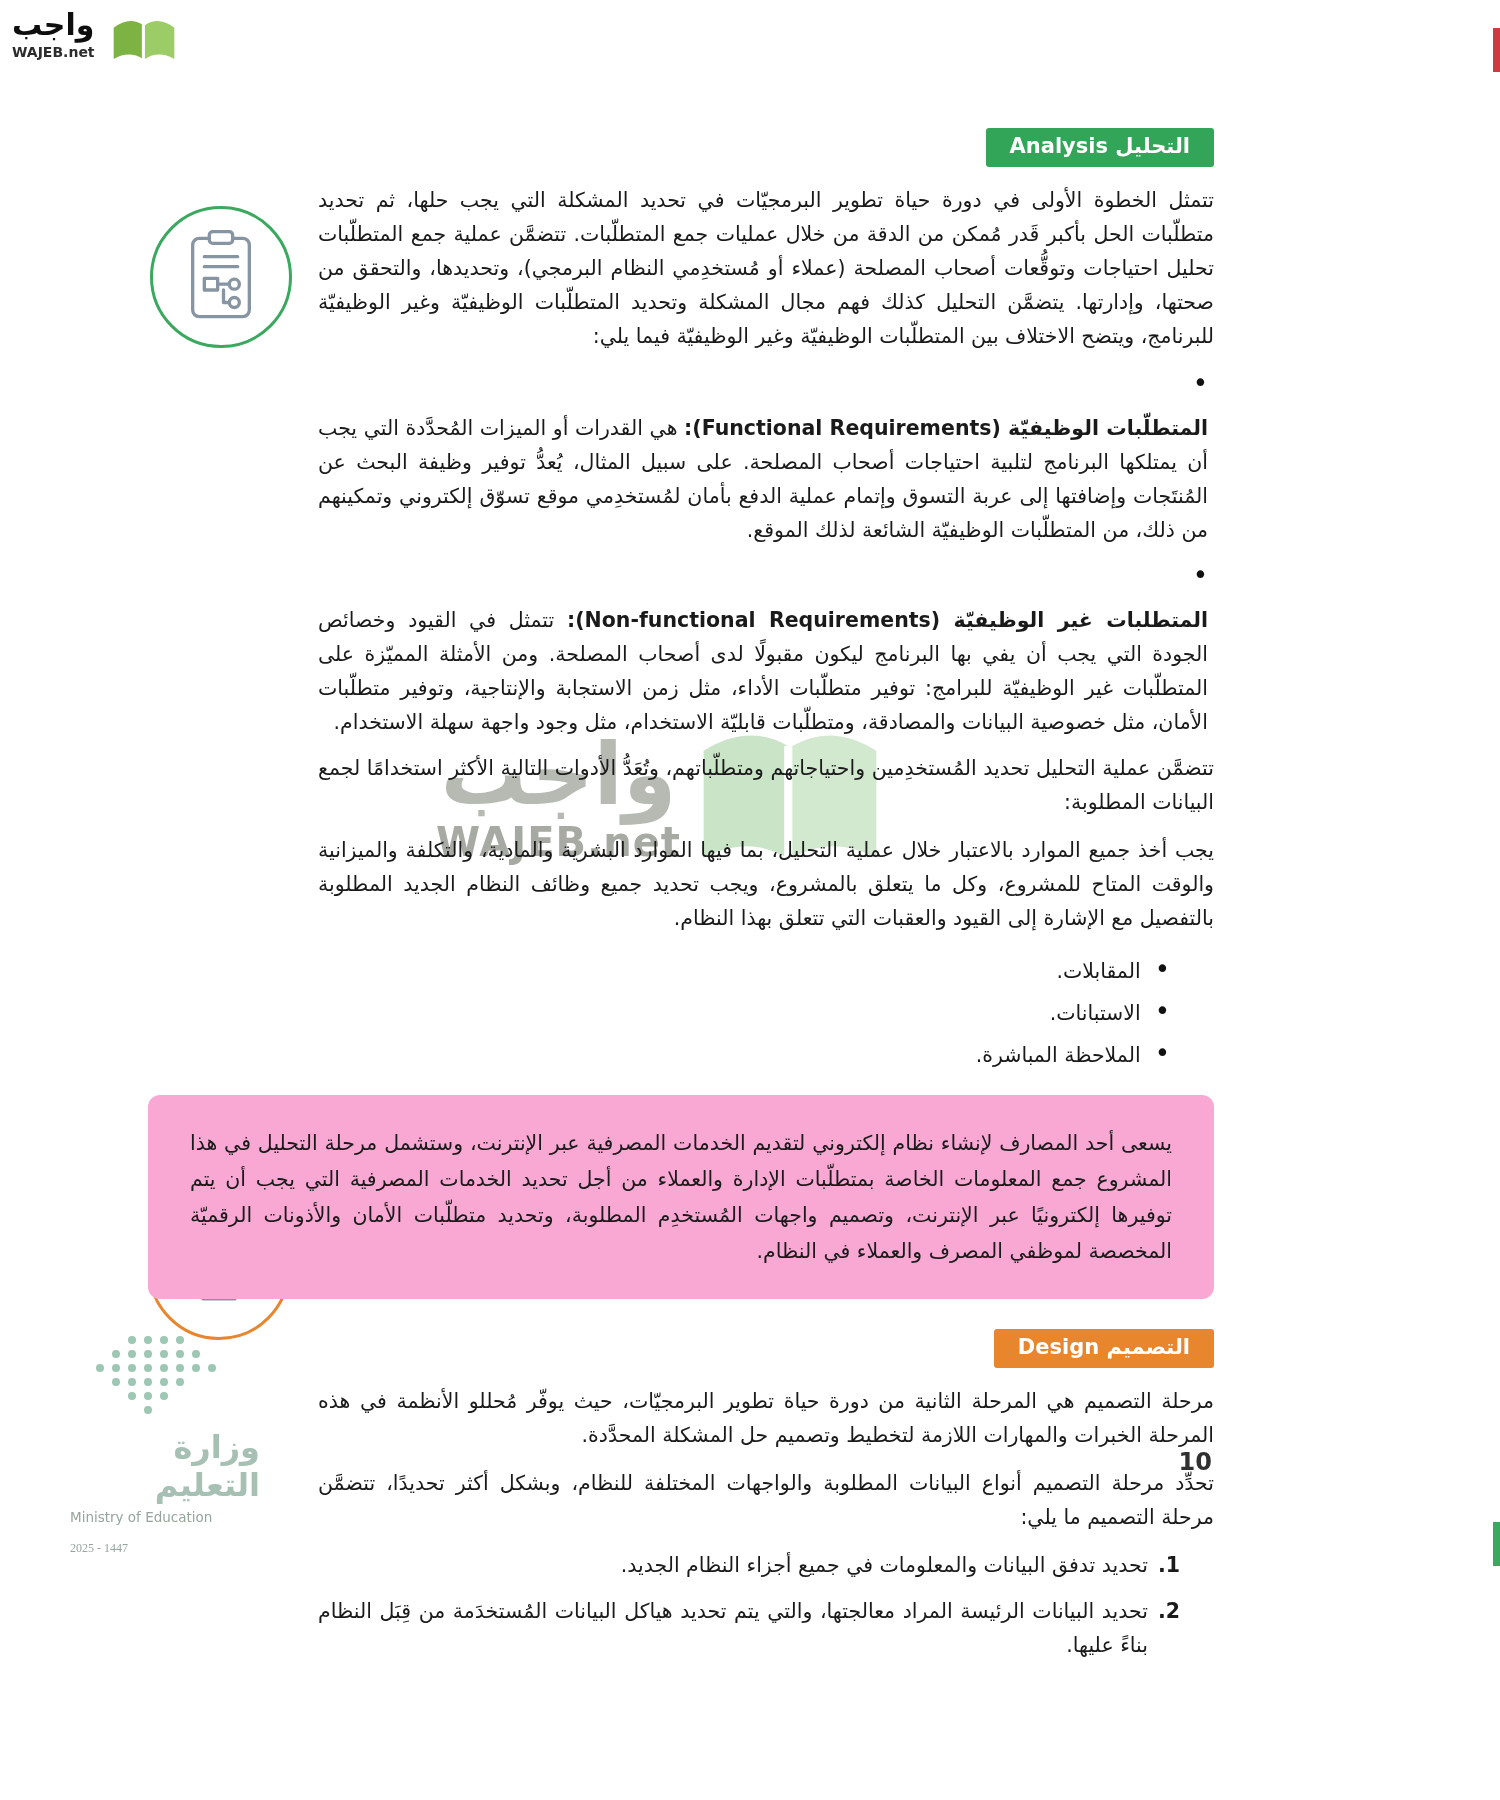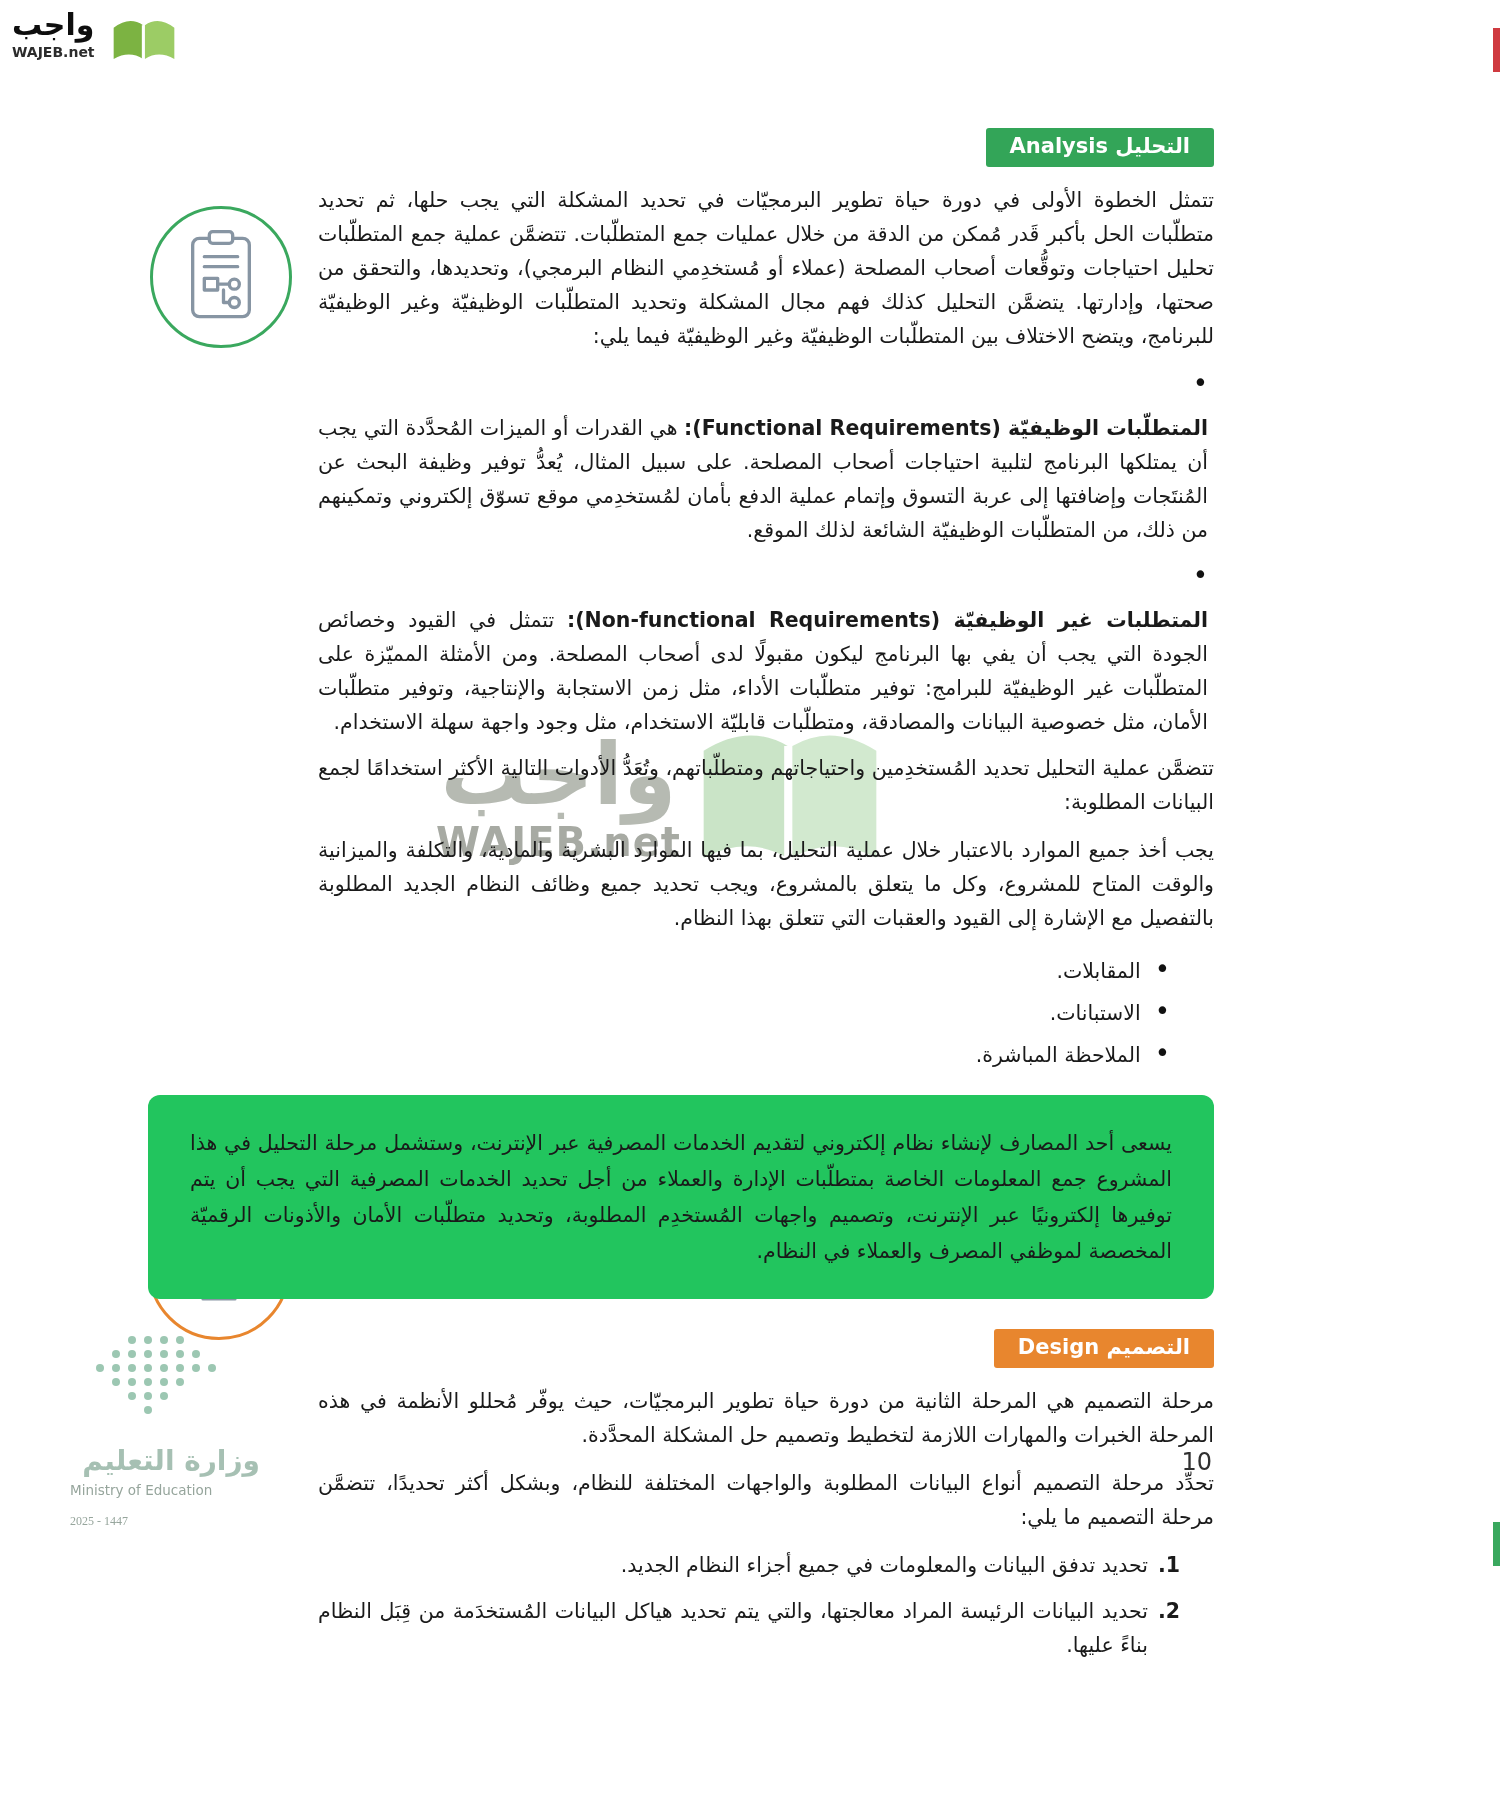--- a/index.html
+++ b/index.html
@@ -17,21 +17,21 @@
   .badge.design{background:#e8862e;}
   .req-list{margin:0 0 4px;}
   .req-item{display:flex;gap:12px;margin:0 6px 12px 0;flex-direction:column;}
   .req-bullet{flex:0 0 14px;font-size:26px;line-height:32px;color:#111;}
   .req-bullet::before{content:"•";}
   .req-text{flex:1;font-size:20.5px;line-height:34px;text-align:justify;}
   .req-title{font-weight:bold;}
   .tools{margin:0 44px 8px 0;padding:0;list-style:none;}
   .tools li{display:flex;gap:14px;font-size:20.5px;line-height:40px;align-items:baseline;}
   .tools li::before{content:"•";font-size:26px;color:#111;}
-  .example-box{width:1066px;background:#22c55e;border-radius:12px;padding:30px 42px;
+  .example-box{width:1066px;background:#f9a8d4;border-radius:12px;padding:30px 42px;
                box-sizing:border-box;margin:20px 0 30px;}
   .example-box p{margin:0;line-height:36px;}
   .steps{margin:2px 34px 0 0;}
   .step{display:flex;gap:10px;margin-bottom:12px;}
   .step-num{flex:0 0 auto;font-weight:bold;font-size:20.5px;line-height:34px;}
   .step-text{flex:1;font-size:20.5px;line-height:34px;text-align:justify;}
   
   .icon-circle{position:absolute;width:136px;height:136px;border-radius:50%;background:#fff;
                display:flex;align-items:center;justify-content:center;z-index:2;}
   .icon-circle.analysis{top:206px;left:150px;border:3px solid #3aa85e;}
@@ -42,25 +42,25 @@
   .wm-title{font-size:86px;font-weight:bold;color:#b6bab2;line-height:1.05;}
   .wm-site{font-size:40px;font-weight:bold;color:#a7aaa3;letter-spacing:1px;}
   .wm-book{opacity:.55;}
   
   .site-logo{position:absolute;top:8px;left:12px;z-index:4;display:flex;align-items:flex-start;gap:10px;}
   .sl-text{display:flex;flex-direction:column;align-items:flex-start;}
   .sl-title{font-size:30px;font-weight:bold;color:#0e0e0e;line-height:1.1;direction:rtl;}
   .sl-site{font-size:14px;font-weight:bold;color:#2c2c2c;margin-top:3px;}
   
   .ministry{position:absolute;left:70px;top:1332px;z-index:2;width:190px;}
-  .m-ar{font-size:28px;color:#a6c0b3;font-weight:bold;direction:rtl;margin-top:22px;}
+  .m-ar{font-size:32px;color:#a6c0b3;font-weight:bold;direction:rtl;margin-top:6px;}
   .m-en{font-size:13.5px;color:#96a59c;margin-top:5px;}
   .m-years{font-size:12px;color:#96a59c;margin-top:16px;direction:ltr;font-family:Liberation Serif, serif;}
   
-  .page-num{position:absolute;top:1448px;right:288px;font-size:24px;color:#303030;z-index:3;font-weight:400;}
+  .page-num{position:absolute;top:1448px;right:288px;font-size:24px;color:#303030;z-index:3;font-weight:700;}
   .edge-red{position:absolute;top:28px;right:0;width:7px;height:44px;background:#cf3a40;z-index:5;}
   .edge-green{position:absolute;top:1522px;right:0;width:7px;height:44px;background:#3aa85e;z-index:5;}
 </style>
 </head>
 <body>
 
 <div class="page">
 
   <div class="site-logo">
     <div class="sl-text">

